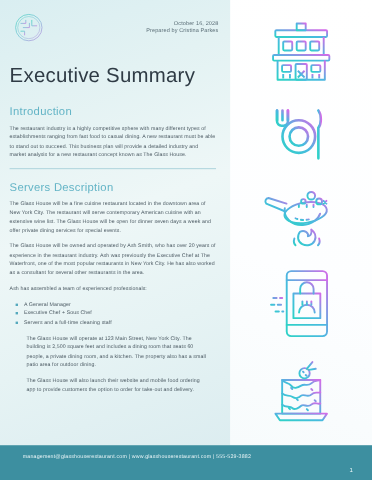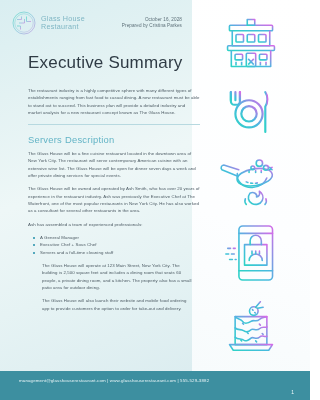--- a/index.html
+++ b/index.html
@@ -65,21 +65,21 @@
     font-size: 4.6px;
     line-height: 6.4px;
     color: #5c6f78;
     letter-spacing: .1px;
   }
   .meta span { display: block; }
 
   
   .content {
     position: absolute;
-    left: 28px; top: 52px;
+    left: 8px; top: 52px;
     width: 172px;
   }
   .doc-title {
     font-size: 17px;
     line-height: 21px;
     color: #2f3b45;
     font-weight: 400;
     letter-spacing: .2px;
     margin-bottom: 14px;
   }
@@ -193,36 +193,33 @@
           <path d="M29 12v9h8"></path>
           <path d="M11 30h6v6"></path>
           <path d="M21 27v10"></path>
           <path d="M25 31h12"></path>
           <path d="M29 25h8"></path>
           <path d="M33 33v4"></path>
           <path d="M13 21v6"></path>
           <path d="M24 13v4"></path>
         </g>
       </svg>
-      <div class="brand-name">
-        <span>Glass House</span>
-        <span>Restaurant</span>
-      </div>
     </div>
     <div class="meta">
       <span>October 16, 2028</span>
       <span>Prepared by Cristina Parkes</span>
     </div>
   </div>
 
   <div class="content">
 
     <div class="doc-title">Executive Summary</div>
 
     <div class="section">
+      <div class="section-title">Introduction</div>
       <p class="body-text">The restaurant industry is a highly competitive sphere with many different types of establishments ranging from fast food to casual dining. A new restaurant must be able to stand out to succeed. This business plan will provide a detailed industry and market analysis for a new restaurant concept known as The Glass House.</p>
     </div>
 
     <div class="rule"></div>
 
     <div class="section">
       <div class="section-title">Servers Description</div>
       <p class="body-text">The Glass House will be a fine cuisine restaurant located in the downtown area of New York City. The restaurant will serve contemporary American cuisine with an extensive wine list. The Glass House will be open for dinner seven days a week and offer private dining services for special events.</p>
       <p class="body-text">The Glass House will be owned and operated by Ash Smith, who has over 20 years of experience in the restaurant industry. Ash was previously the Executive Chef at The Waterfront, one of the most popular restaurants in New York City. He has also worked as a consultant for several other restaurants in the area.</p>
       <p class="body-text">Ash has assembled a team of experienced professionals:</p>

